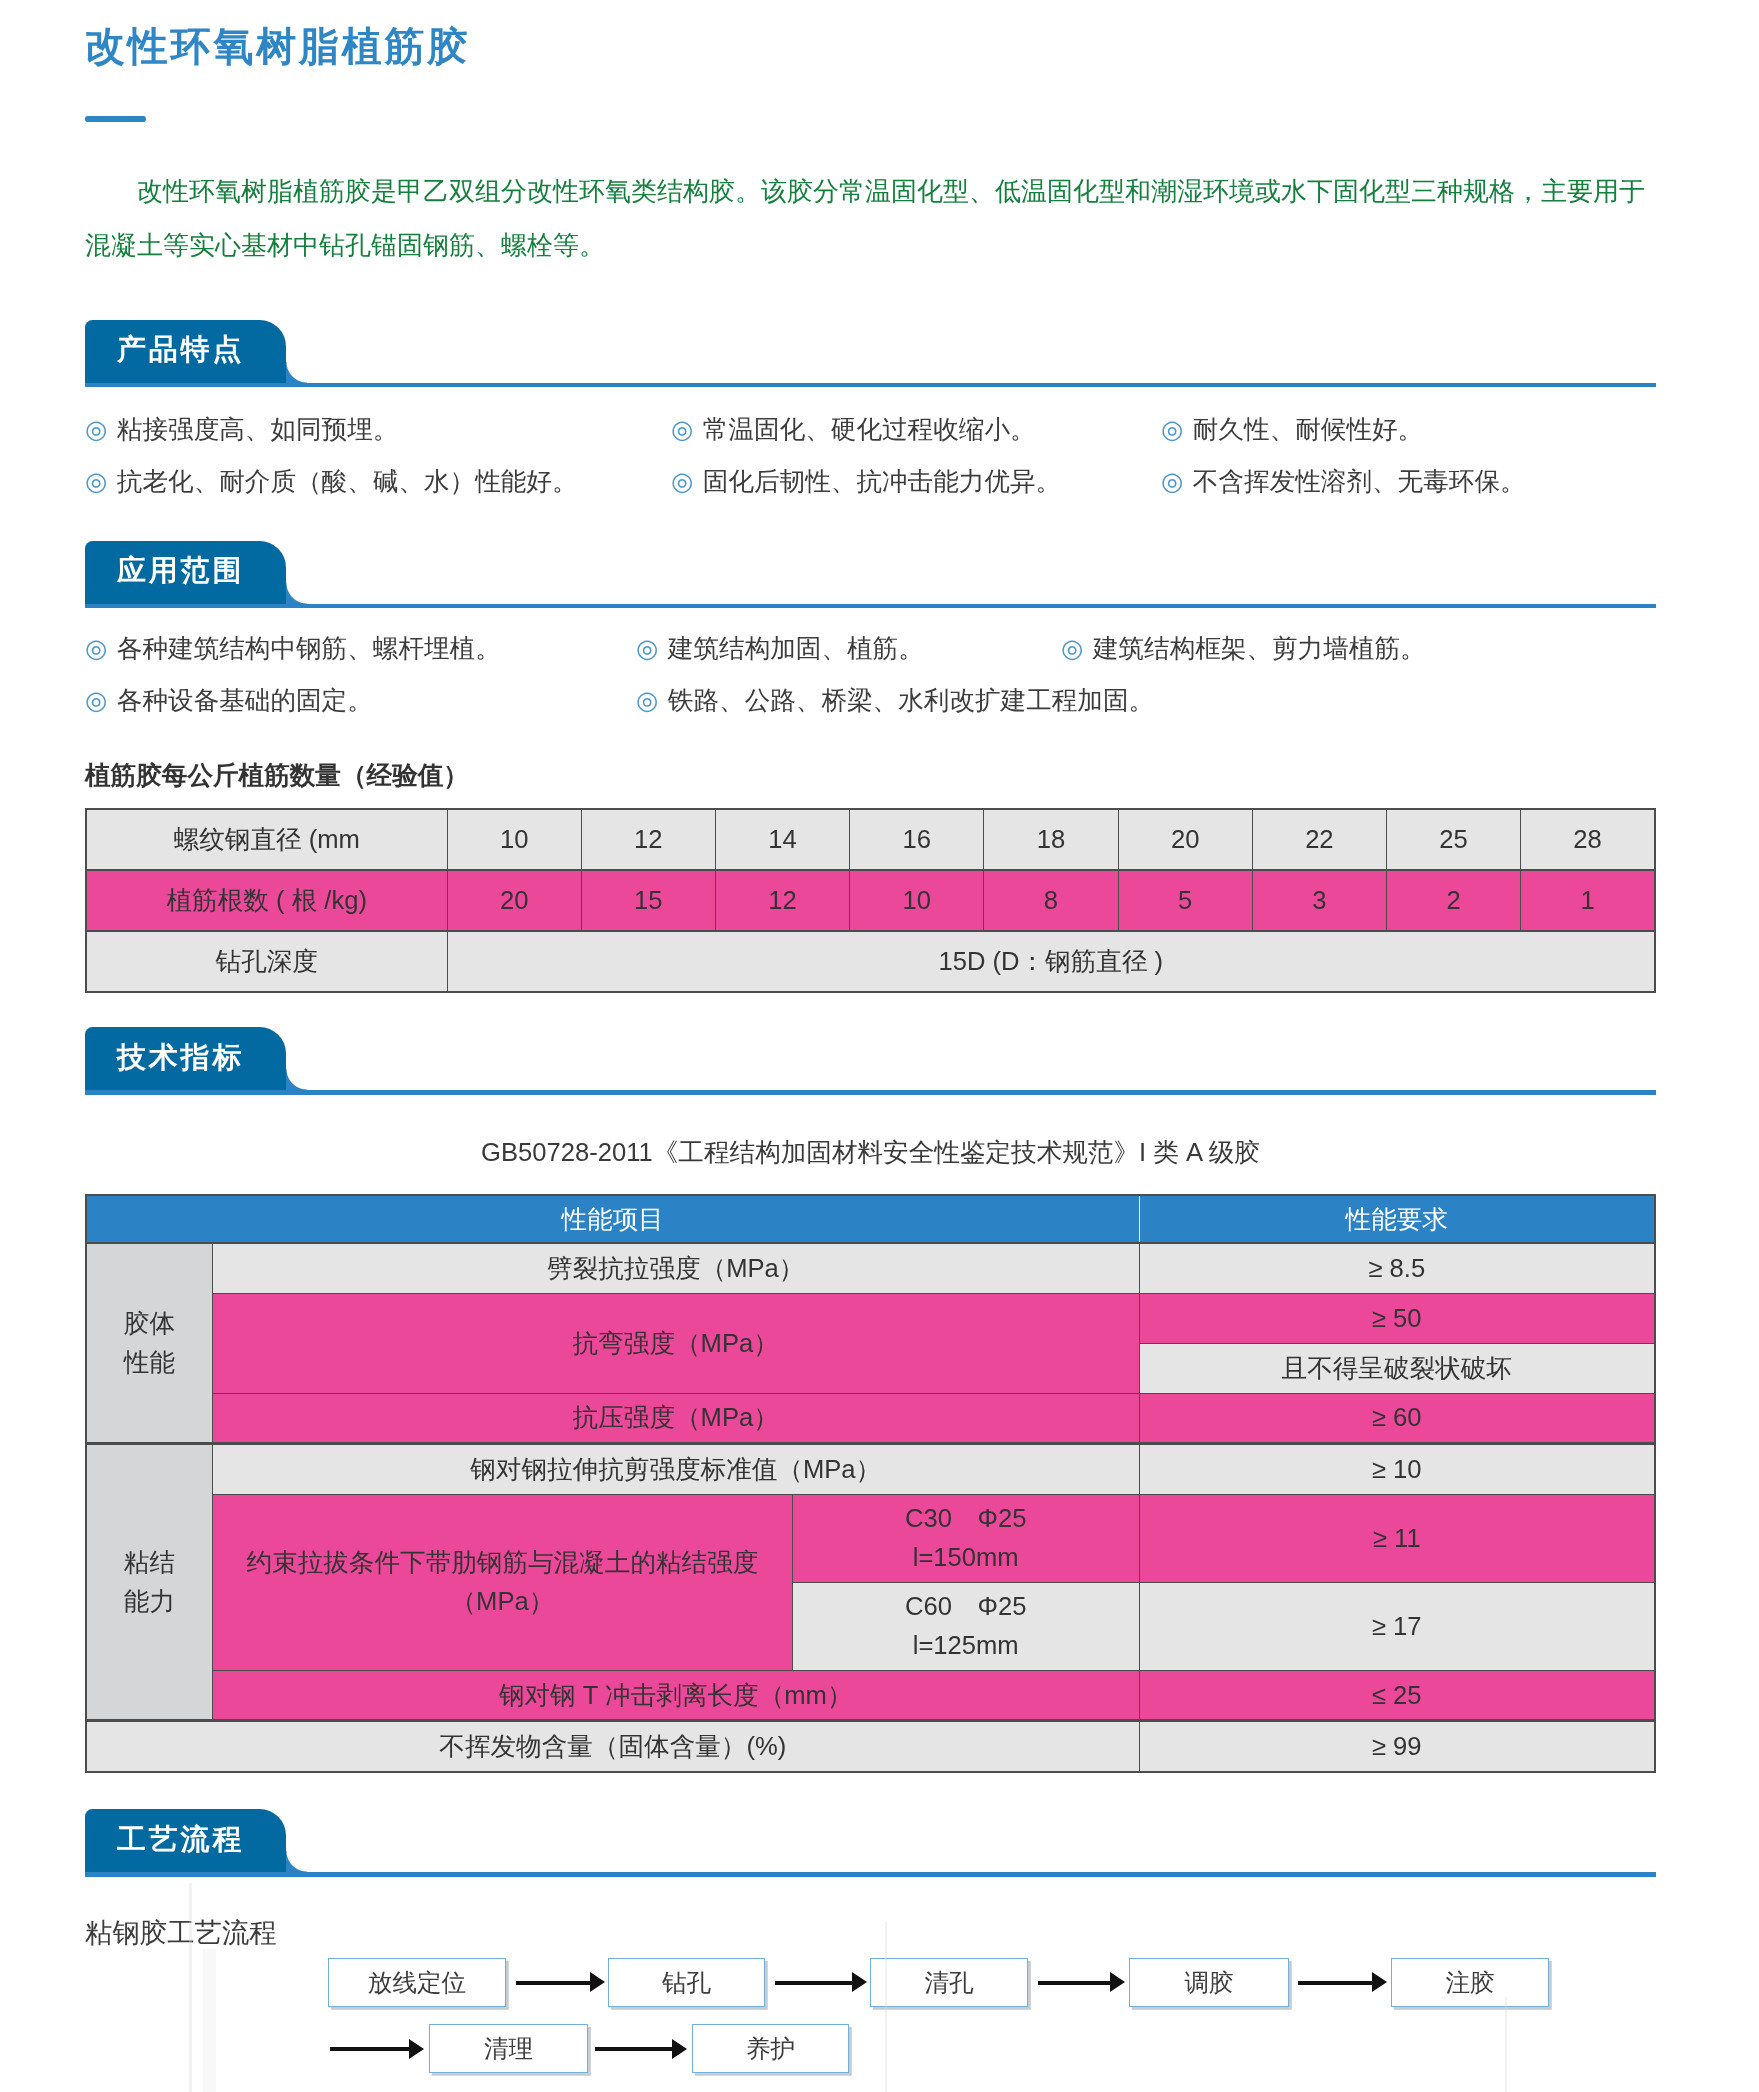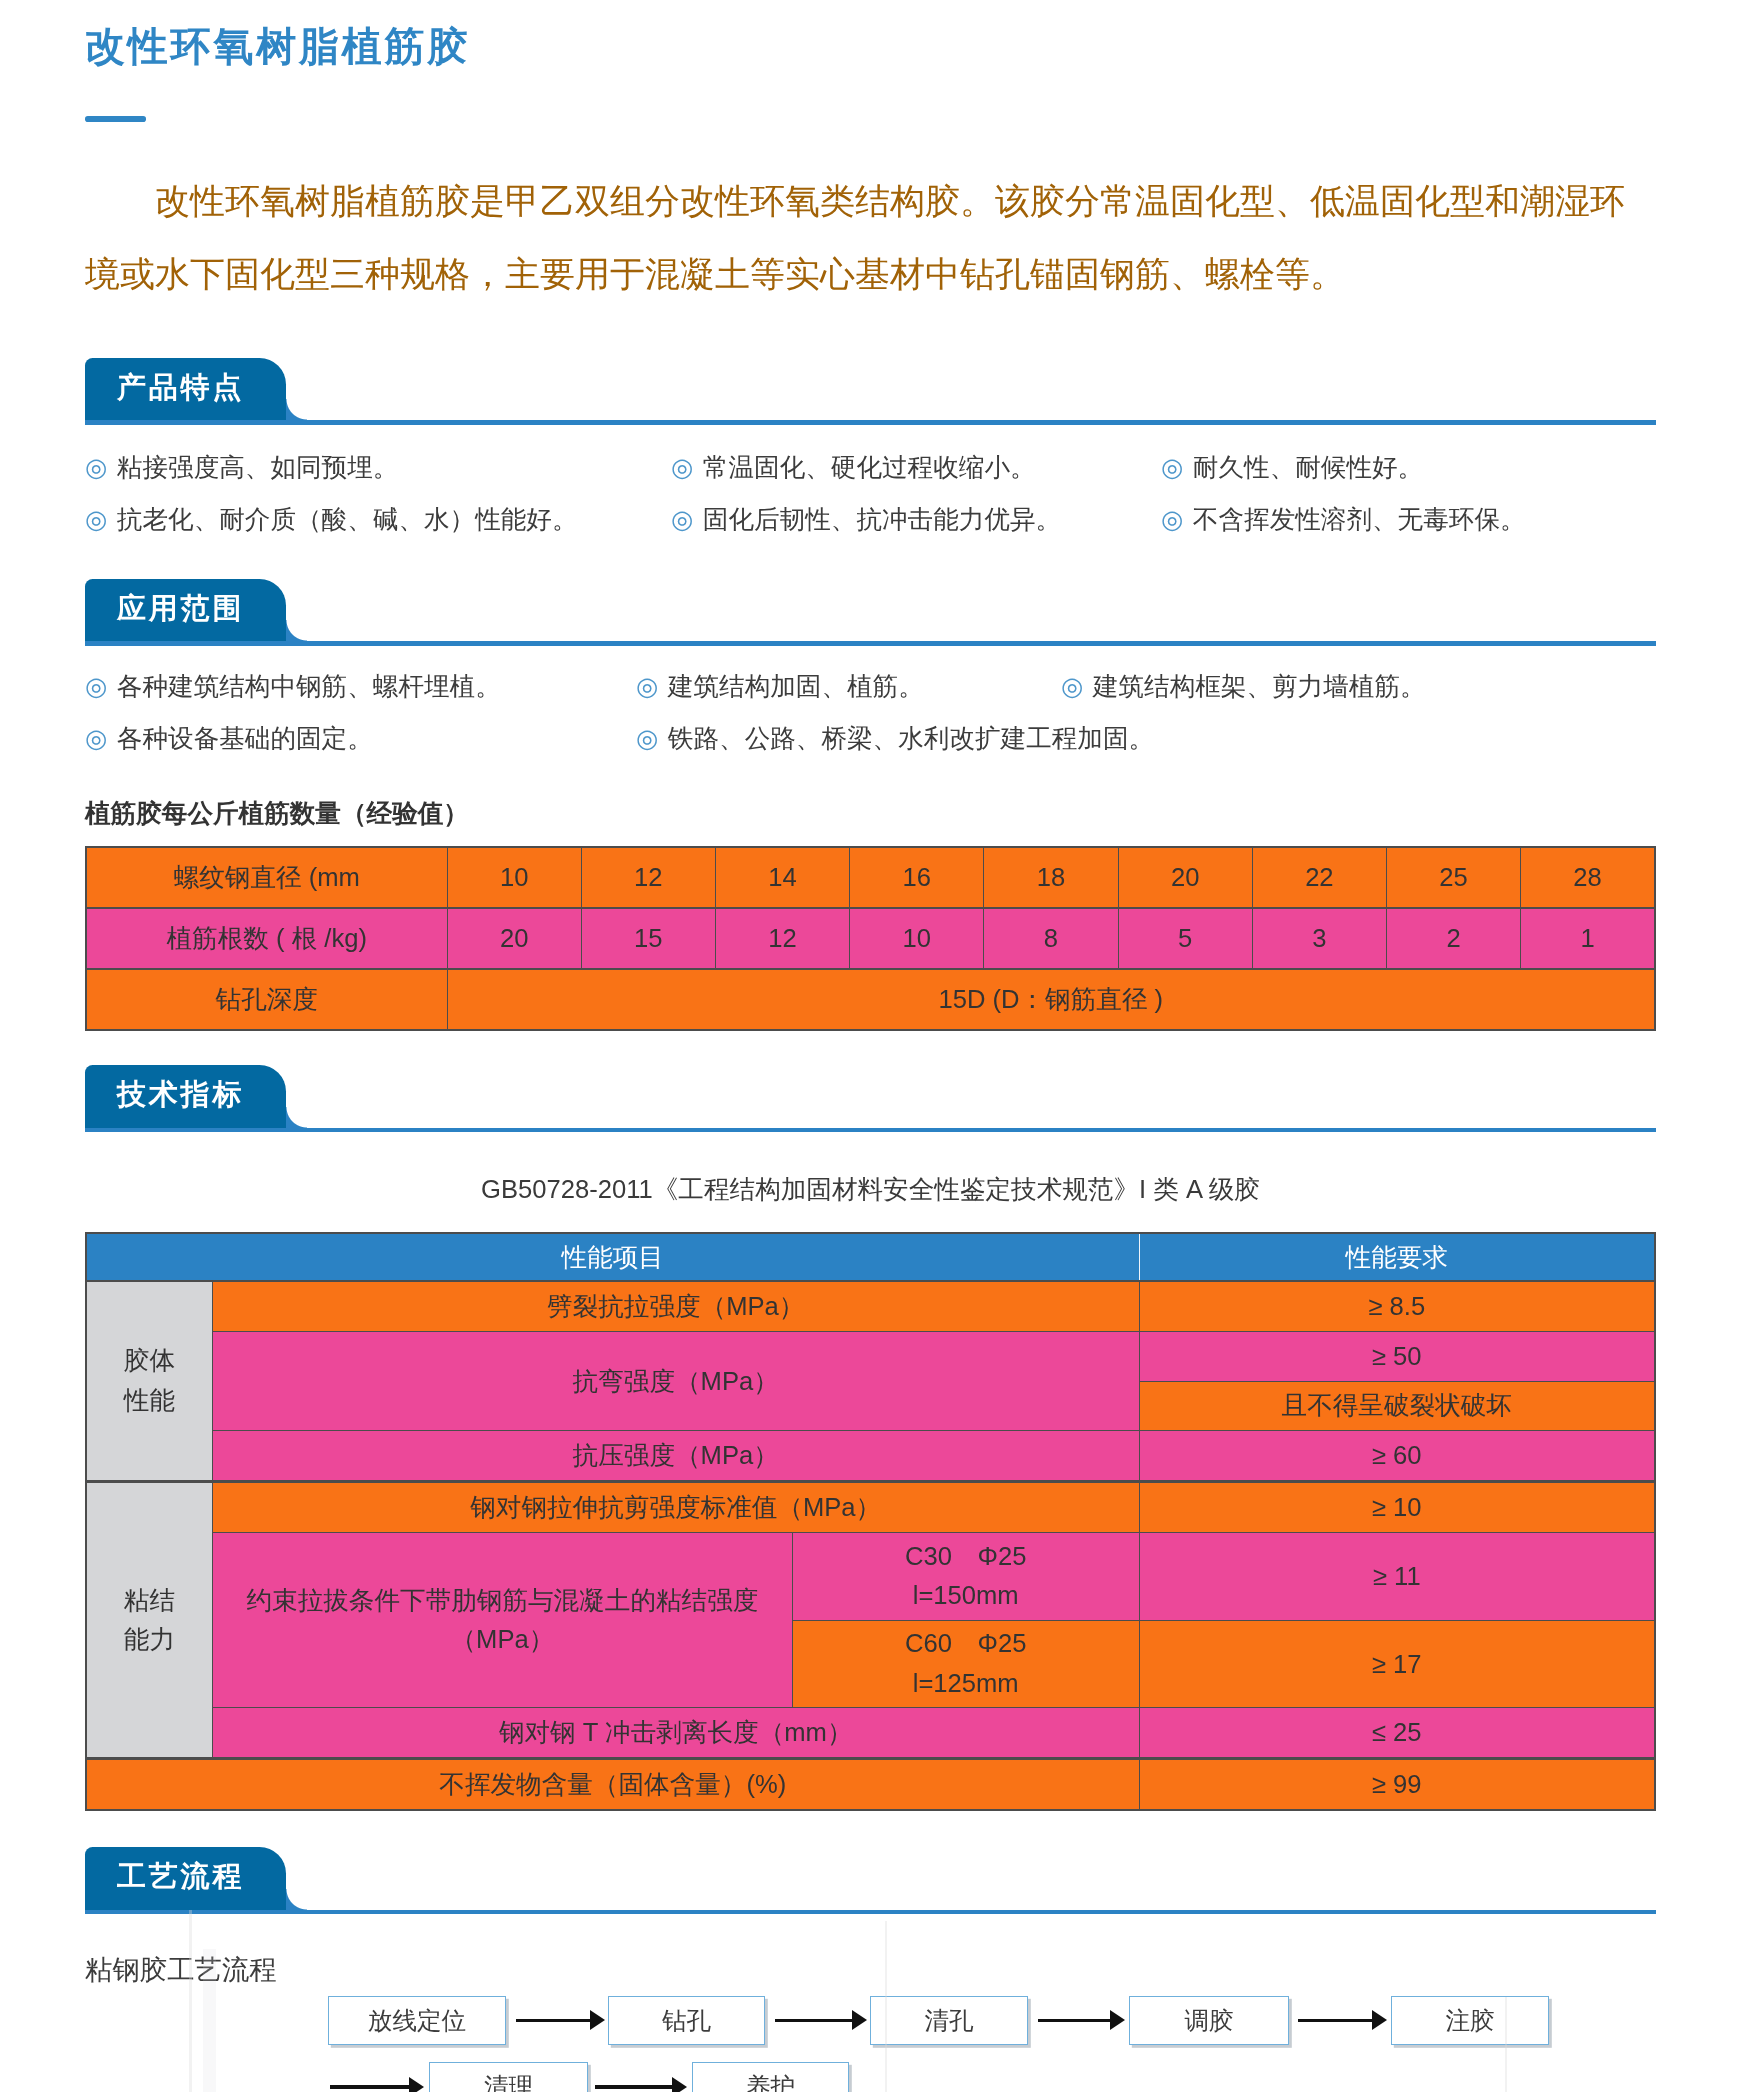--- a/index.html
+++ b/index.html
@@ -22,23 +22,23 @@
     letter-spacing:2.8px;
   }
   .title-dash{
     width:61px;height:5.7px;
     background:#2f86c5;
     border-radius:2.8px;
     margin-top:42px;
   }
   .intro{
     margin:42px 0 0 0;
-    font-size:35px;
+    font-size:26px;
     line-height:2.1;
-    color:#a16207;
+    color:#15803d;
     text-indent:2em;
   }
   
   .section{margin-top:47px;}
   .banner-wrap{position:relative;}
   .banner{
     position:relative;
     display:inline-block;
     background:#0369a1;
     color:#ffffff;
@@ -97,21 +97,21 @@
   .rebar-table td{
     border:1.9px solid #4c4c4c;
     border-top-width:2.8px;border-bottom-width:2.8px;
     text-align:center;
     font-size:25.6px;
     color:#333333;
     height:57px;
   }
   .rebar-table .label-cell{width:23%;}
   .rebar-table .val-cell{width:8.55%;}
-  .gray{background:#f97316;}
+  .gray{background:#e5e5e5;}
   .white{background:#ec4899;}
   
   .gb-line{
     margin:40px 0 24.6px 0;
     text-align:center;
     font-size:25.6px;
     color:#3a3a3a;
   }
   .spec-table{border:2.8px solid #4c4c4c;}
   .spec-table th{

